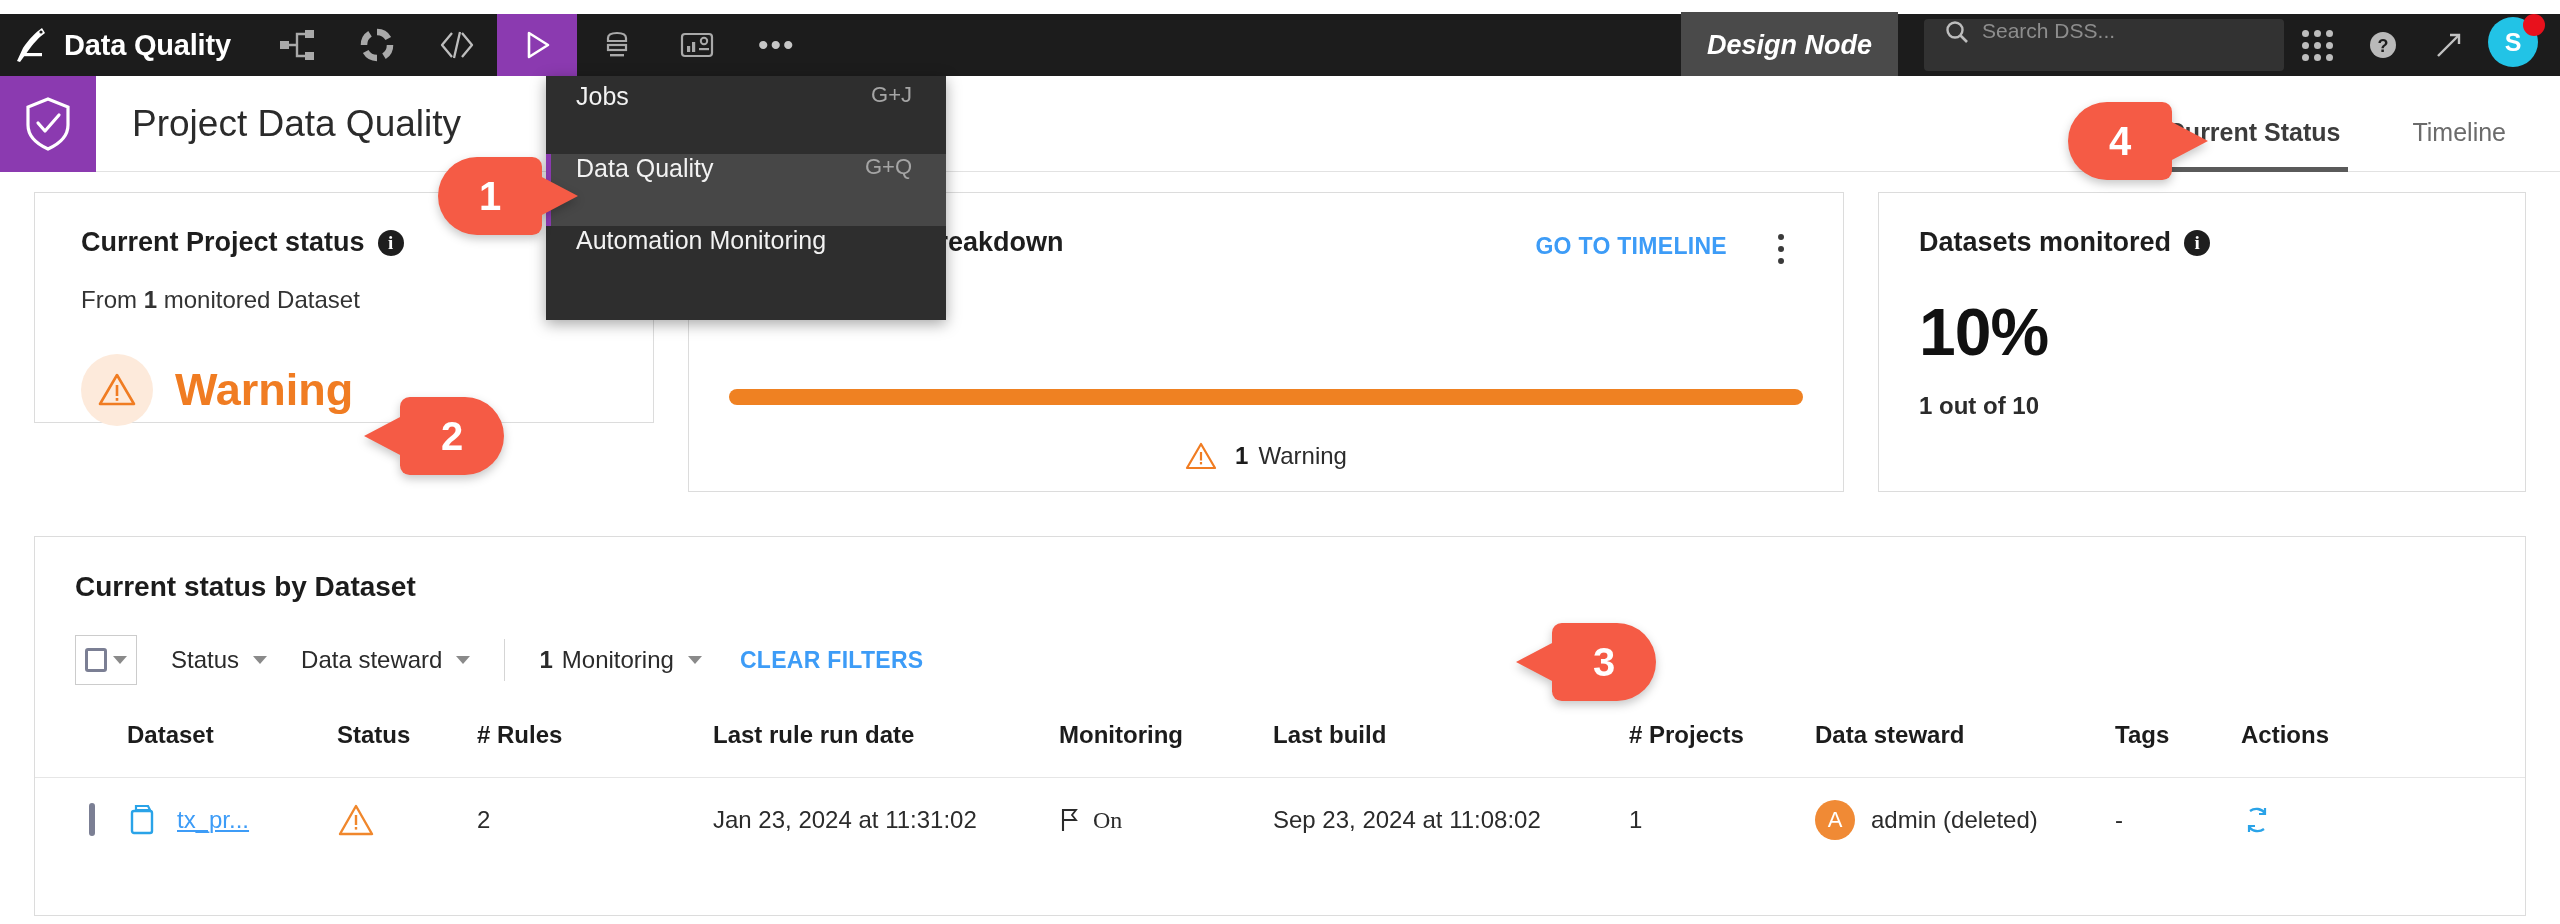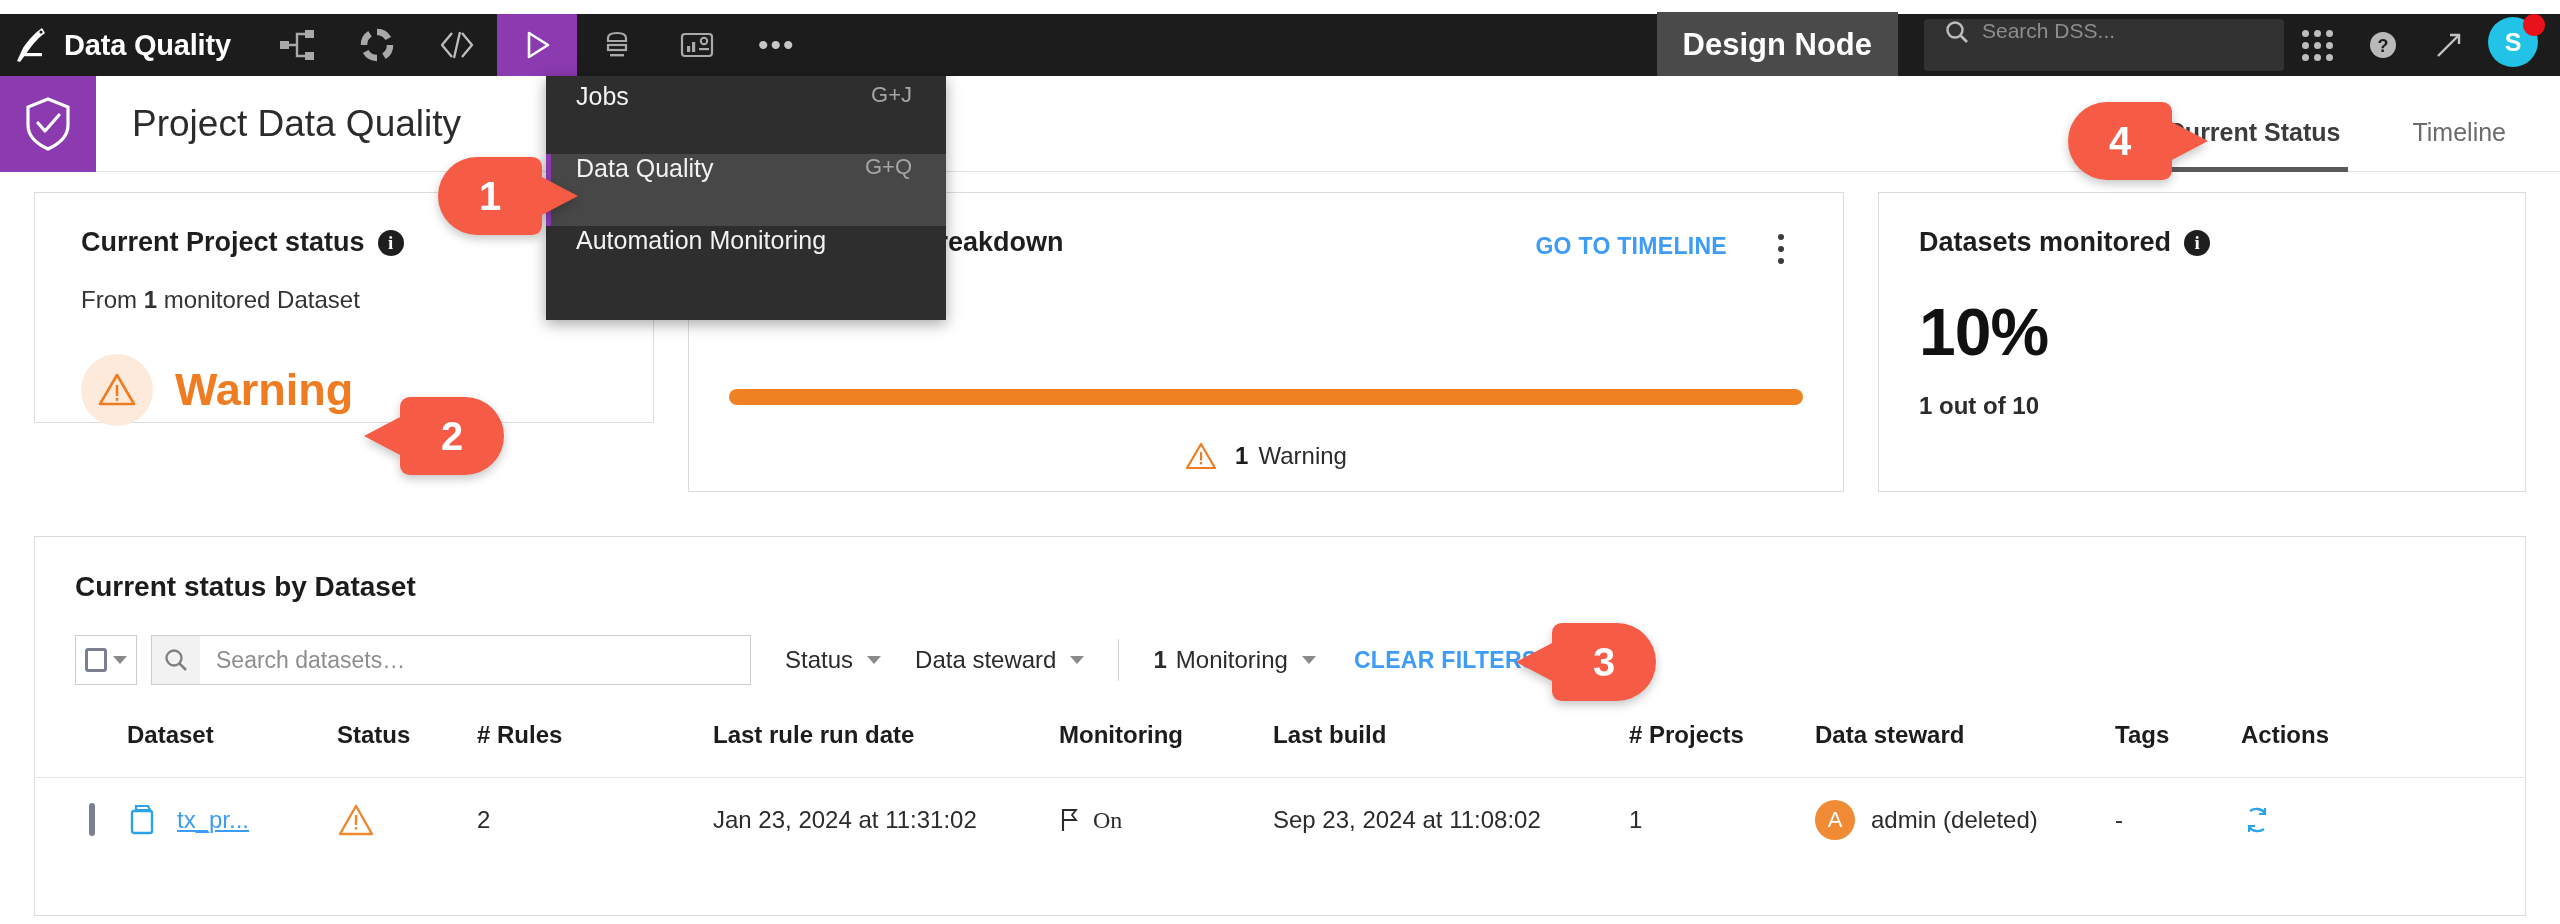--- a/index.html
+++ b/index.html
@@ -27,21 +27,21 @@
     width:80px; height:62px; display:flex; align-items:center; justify-content:center;
     cursor:pointer;
   }
   .nav-icon.active { background:#8b3ab0; }
   .nav-icon svg { display:block; }
   .nav-dots { font-size:30px; color:#c6c6c6; line-height:10px; letter-spacing:2px; }
 
   .topnav-right { position:absolute; right:0; top:0; height:62px; display:flex; align-items:center; }
   .design-node {
     height:66px; display:flex; align-items:center; padding:0 26px;
-    background:#4a4a4a; color:#fff; font-size:31px; font-weight:bold; white-space:nowrap;
+    background:#4a4a4a; color:#fff; font-size:27px; font-weight:bold; white-space:nowrap;font-style:italic;
   }
   .search-dss {
     margin-left:26px; width:360px; height:52px; background:#323232;
     border-radius:4px; display:flex; align-items:flex-start; padding:0 20px;
   }
   .search-dss .sicon { margin-right:12px; display:flex; }
   .search-dss input {
     background:transparent; border:none; outline:none; color:#d8d8d8;
     font-size:21px; font-family:"Liberation Sans", sans-serif; width:100%;
   }
@@ -371,29 +371,20 @@
     </div>
   </div>
 
   <div class="panel">
     <div class="panel-title">Current status by Dataset</div>
 
     <div class="filters">
       <div class="cb-select">
         <span class="cb-square"></span>
         <span class="caret"></span>
-      </div>
-      <div class="search-box">
-        <span class="sb-icon">
-          <svg width="26" height="26" viewBox="0 0 26 26">
-            <circle cx="11" cy="11" r="7.5" stroke="#7e7e7e" stroke-width="2.3" fill="none"></circle>
-            <path d="M16.5 16.5 L23 23" stroke="#7e7e7e" stroke-width="2.5"></path>
-          </svg>
-        </span>
-        <input type="text" placeholder="Search datasets…" style="">
       </div>
       <div class="fdrop">
         <span>Status</span>
         <span class="caret"></span>
       </div>
       <div class="fdrop">
         <span>Data steward</span>
         <span class="caret"></span>
       </div>
       <div class="fsep"></div>

